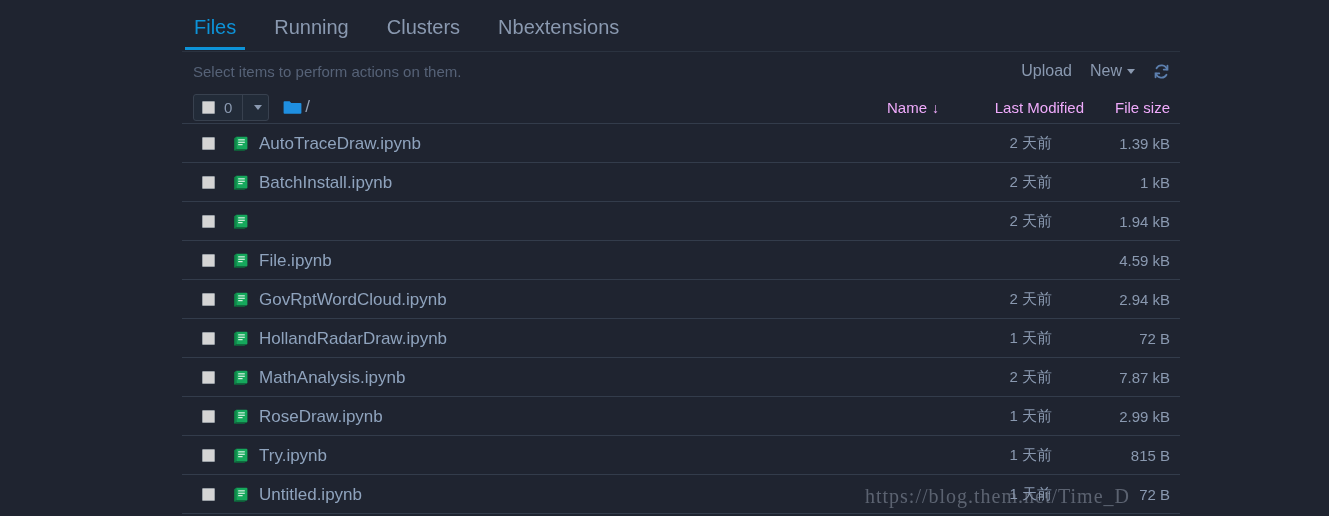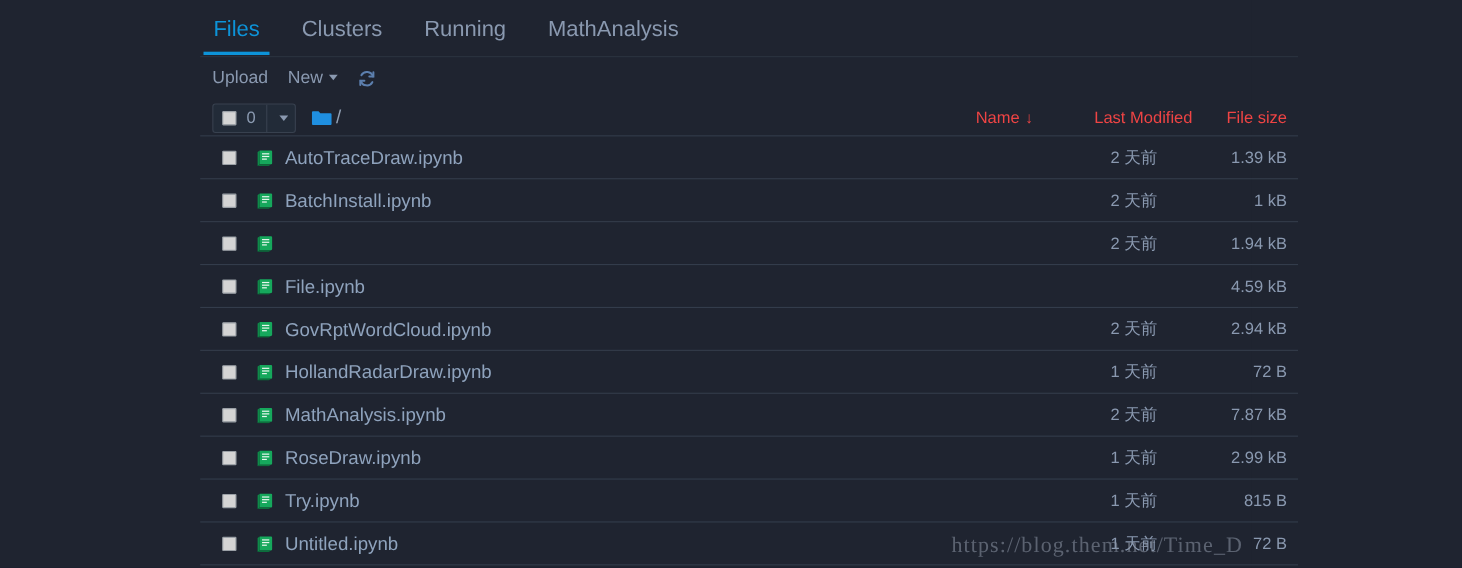--- a/index.html
+++ b/index.html
@@ -173,21 +173,21 @@
     font-size: 17px;
     color: #93a1b5;
     margin-left: 1px;
   }
 
   .col-heads {
     margin-left: auto;
     display: flex;
     align-items: center;
     font-size: 15px;
-    color: #ef4444;
+    color: #f0abfc;
     justify-content: center;
   }
   .col-name   { width: 118px; text-align: right; cursor: pointer; white-space: nowrap; }
   .col-modified { width: 145px; text-align: right; cursor: pointer; white-space: nowrap; }
   .col-size   { width: 86px; text-align: right; cursor: pointer; white-space: nowrap; }
   .sort-arrow { display:inline-block; margin-left: 5px; font-size: 14px; }
 
   
   .file-row {
     position: relative;
@@ -255,31 +255,32 @@
 
 <div id="page">
 
   <div class="content">
 
     <div class="tab-bar">
       <div class="tab active">
         <span>Files</span>
       </div>
       <div class="tab">
+        <span>Running</span>
+      </div>
+      <div class="tab">
         <span>Clusters</span>
       </div>
       <div class="tab">
-        <span>Running</span>
-      </div>
-      <div class="tab">
-        <span>MathAnalysis</span>
+        <span>Nbextensions</span>
       </div>
     </div>
 
     <div class="action-bar">
+      <div class="hint">Select items to perform actions on them.</div>
       <div class="actions">
         <div class="action-link">
           <span>Upload</span>
         </div>
         <div class="action-link">
           <span>New</span><span class="caret-down"></span>
         </div>
         <span class="refresh-icon">
           <svg viewBox="0 0 16 16" width="17" height="17" fill="none" stroke="#5c7fae" stroke-width="1.7" stroke-linecap="round">
             <path d="M13.2 6.1A5.4 5.4 0 0 0 3.3 5.0"></path>

